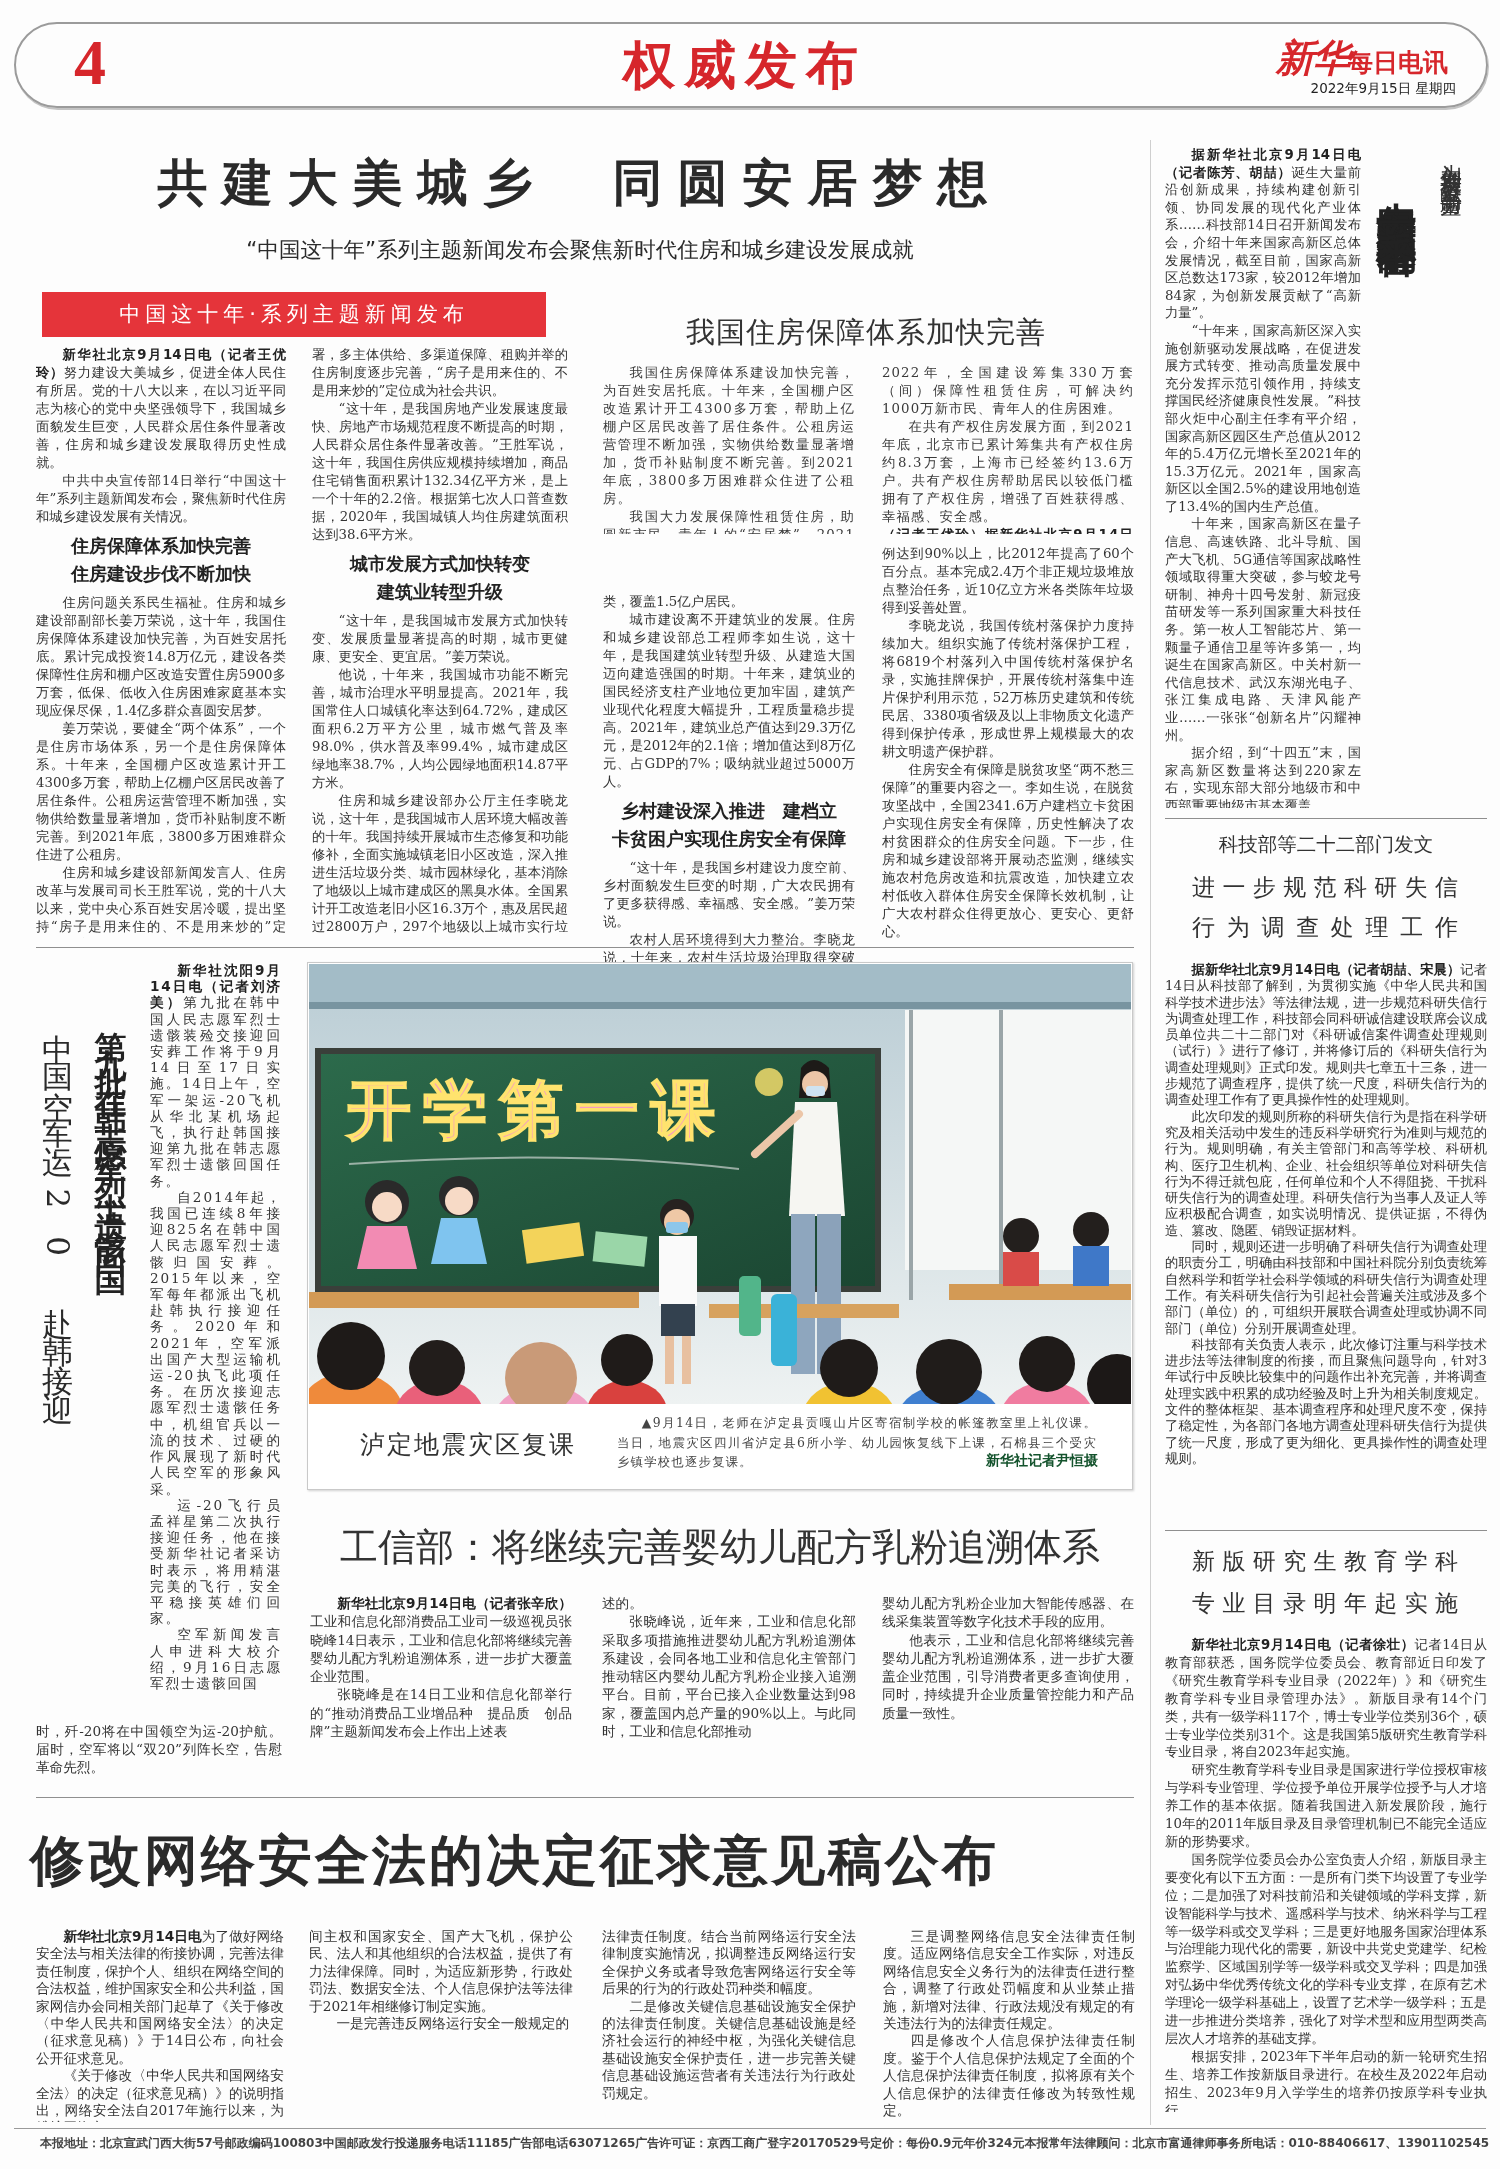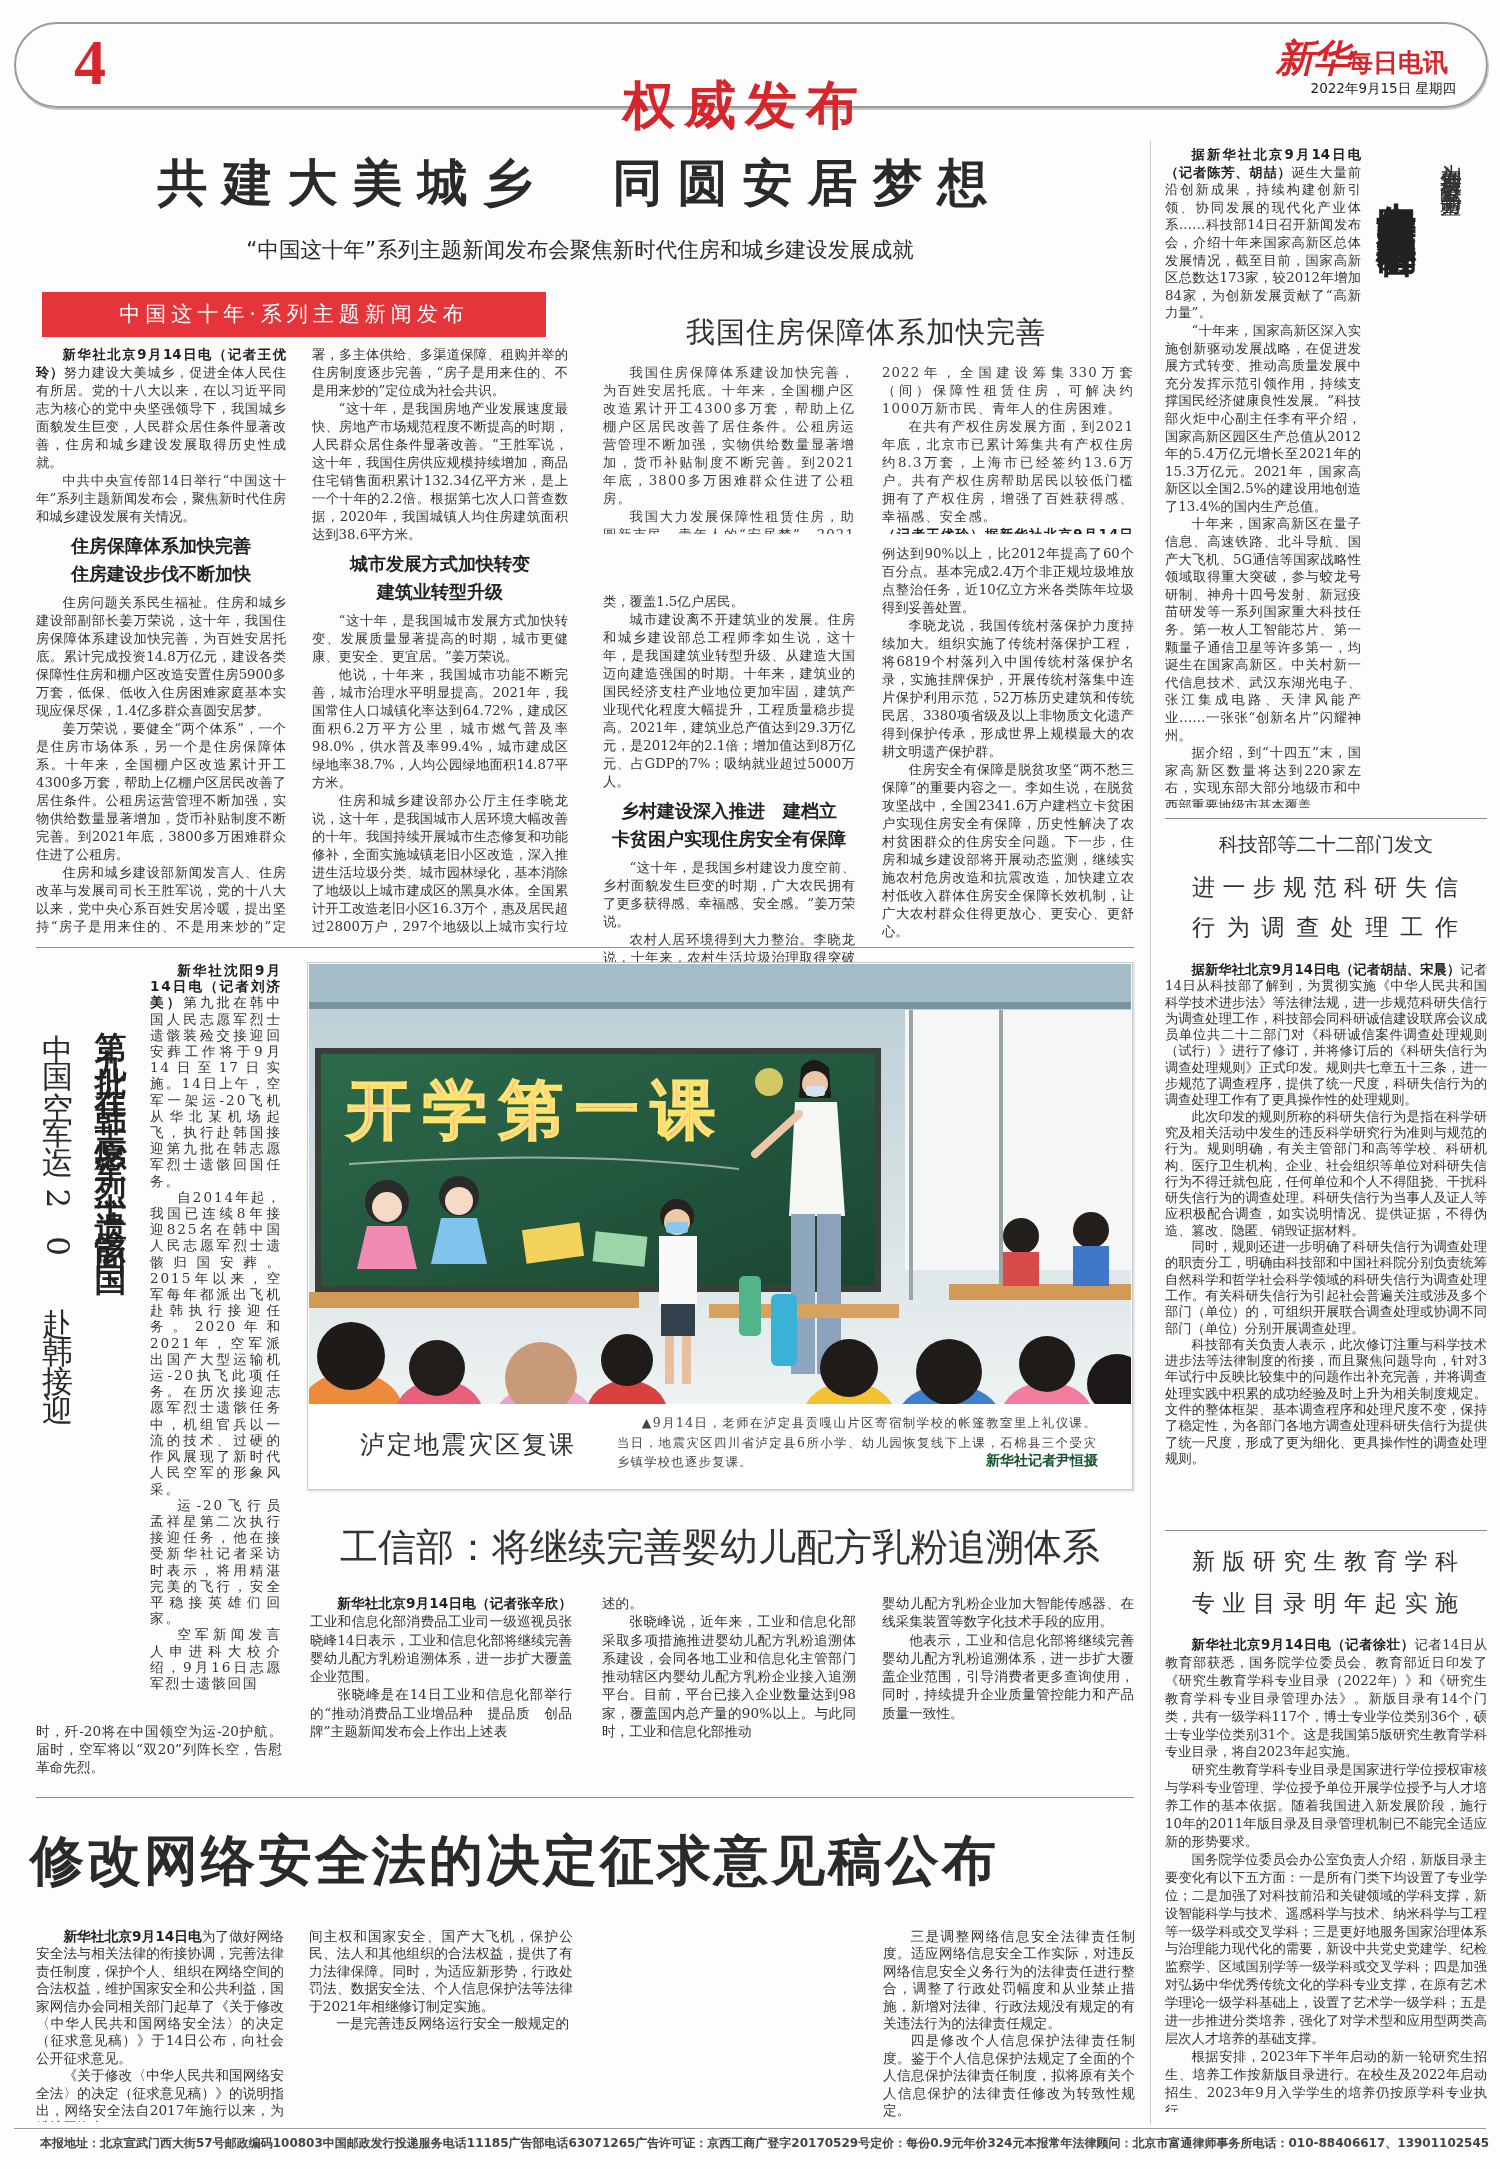--- a/index.html
+++ b/index.html
@@ -9,21 +9,21 @@
   .abs{position:absolute;}
   .sans{font-family:"DejaVu Sans","Liberation Sans",sans-serif;}
   .serif{font-family:"DejaVu Serif","Liberation Serif",serif;}
 
   
   .hdr-box{left:14px;top:22px;width:1470px;height:82px;border:2px solid #9b9b9b;border-radius:44px;
            box-shadow:1px 2px 0 #c4c4c4;}
   .pg-num{left:74px;top:30px;font-size:64px;font-weight:bold;color:var(--red);line-height:66px;
           font-family:"Liberation Serif","DejaVu Serif",serif;}
   .sec-title{left:600px;top:36px;width:290px;text-align:center;font-size:52px;font-weight:bold;
-             letter-spacing:9px;color:var(--red);line-height:58px;margin-top:40px;}
+             letter-spacing:9px;color:var(--red);line-height:58px;}
   .brand{left:1276px;top:36px;white-space:nowrap;color:var(--red);line-height:44px;}
   .brand-script{font-size:38px;font-style:italic;font-weight:bold;letter-spacing:-2px;}
   .brand-name{font-size:25px;font-weight:bold;}
   .brand-date{left:1276px;top:80px;width:180px;text-align:right;font-size:13.5px;color:#222;white-space:nowrap;}
 
   
   .lead-hl{left:30px;top:152px;width:1100px;text-align:center;font-size:50px;font-weight:bold;
            letter-spacing:15px;color:#2a2a2a;line-height:62px;white-space:nowrap;}
   .lead-sub{left:30px;top:236px;width:1100px;text-align:center;font-size:21.5px;color:#2b2b2b;
             line-height:28px;white-space:nowrap;}
@@ -289,20 +289,24 @@
 
   <div class="abs cyber-hl serif">修改网络安全法的决定征求意见稿公布</div>
   <div class="col" style="left:36px;top:1928px;width:248px;height:194px;font-size:13.7px;line-height:17.4px;">
     <p><span class="dl">新华社北京9月14日电</span><span>为了做好网络安全法与相关法律的衔接协调，完善法律责任制度，保护个人、组织在网络空间的合法权益，维护国家安全和公共利益，国家网信办会同相关部门起草了《关于修改〈中华人民共和国网络安全法〉的决定（征求意见稿）》于14日公布，向社会公开征求意见。</span></p>
     <p>《关于修改〈中华人民共和国网络安全法〉的决定（征求意见稿）》的说明指出，网络安全法自2017年施行以来，为维护网络空</p>
   </div>
   <div class="col" style="left:309px;top:1928px;width:264px;height:194px;font-size:13.7px;line-height:17.4px;">
     <p class="cont">间主权和国家安全、国产大飞机，保护公民、法人和其他组织的合法权益，提供了有力法律保障。同时，为适应新形势，行政处罚法、数据安全法、个人信息保护法等法律于2021年相继修订制定实施。</p>
     <p>一是完善违反网络运行安全一般规定的</p>
   </div>
+  <div class="col" style="left:602px;top:1928px;width:254px;height:194px;font-size:13.7px;line-height:17.4px;">
+    <p class="cont">法律责任制度。结合当前网络运行安全法律制度实施情况，拟调整违反网络运行安全保护义务或者导致危害网络运行安全等后果的行为的行政处罚种类和幅度。</p>
+    <p>二是修改关键信息基础设施安全保护的法律责任制度。关键信息基础设施是经济社会运行的神经中枢，为强化关键信息基础设施安全保护责任，进一步完善关键信息基础设施运营者有关违法行为行政处罚规定。</p>
+  </div>
   <div class="col" style="left:883px;top:1928px;width:252px;height:194px;font-size:13.7px;line-height:17.4px;">
     <p>三是调整网络信息安全法律责任制度。适应网络信息安全工作实际，对违反网络信息安全义务行为的法律责任进行整合，调整了行政处罚幅度和从业禁止措施，新增对法律、行政法规没有规定的有关违法行为的法律责任规定。</p>
     <p>四是修改个人信息保护法律责任制度。鉴于个人信息保护法规定了全面的个人信息保护法律责任制度，拟将原有关个人信息保护的法律责任修改为转致性规定。</p>
   </div>
 
   <div class="abs rule-h" style="left:14px;top:2128px;width:1472px;border-top-color:#9a9a9a;"></div>
   <div class="abs footer sans">
     <span>本报地址：北京宣武门西大街57号</span>
     <span>邮政编码100803</span>
     <span>中国邮政发行投递服务电话11185</span>

